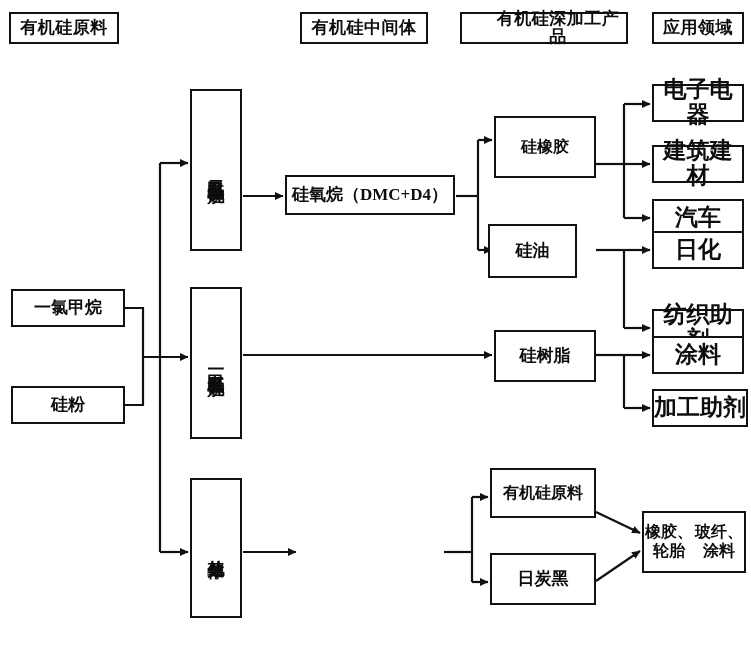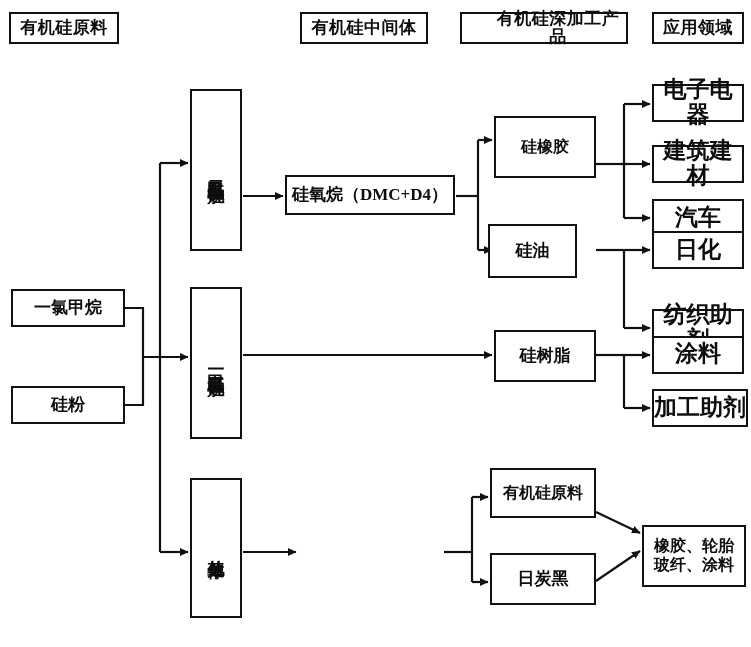--- a/index.html
+++ b/index.html
@@ -175,24 +175,24 @@
   </div>
   <div class="node app" style="left:652px;top:199px;width:92px;height:38px;">
     <span>汽车</span>
   </div>
   <div class="node app" style="left:652px;top:231px;width:92px;height:38px;">
     <span>日化</span>
   </div>
   <div class="node app" style="left:652px;top:309px;width:92px;height:38px;">
     <span>纺织助剂</span>
   </div>
-  <div class="node app" style="left:652px;top:336px;width:92px;height:38px;font-family:Liberation Mono, monospace;">
+  <div class="node app" style="left:652px;top:336px;width:92px;height:38px;">
     <span>涂料</span>
   </div>
   <div class="node app" style="left:652px;top:389px;width:96px;height:38px;">
     <span>加工助剂</span>
   </div>
-  <div class="node twoline" style="left:642px;top:511px;width:104px;height:62px;flex-direction:column;margin-top:14px;">
+  <div class="node twoline" style="left:642px;top:511px;width:104px;height:62px;flex-direction:row;">
     <span>橡胶、轮胎</span>
     <span>玻纤、涂料</span>
   </div>
 
 </div>
 
 </body></html>

